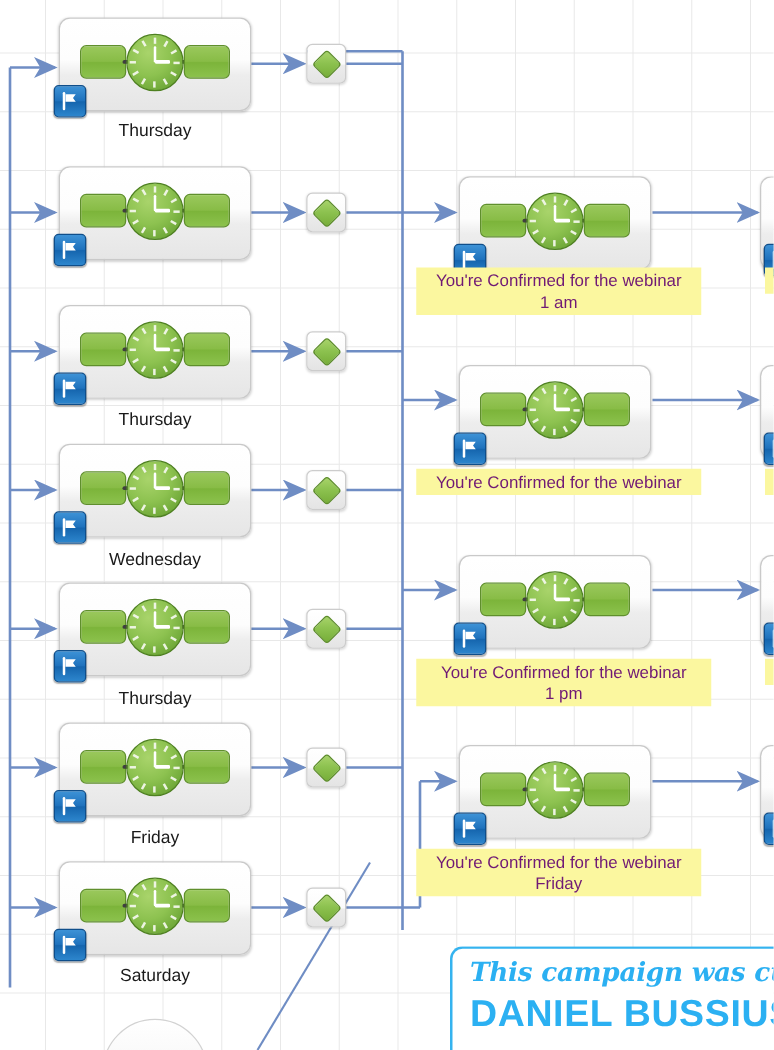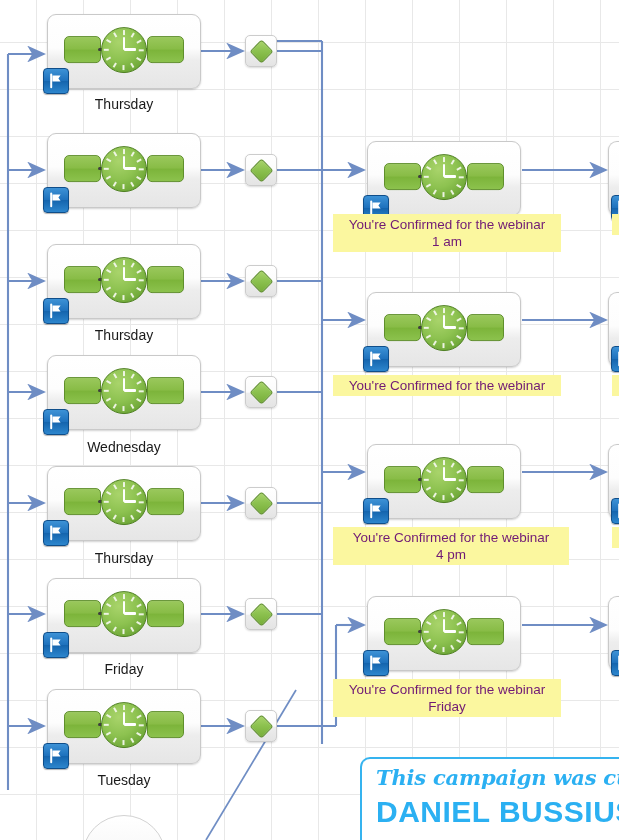--- a/index.html
+++ b/index.html
@@ -399,21 +399,21 @@
           <div class="hand m"></div>
       </div>
     </div>
     <div class="flag">
       <svg width="16" height="16" viewBox="0 0 16 16">
           <path d="M3.2,1.6 L3.2,14.2" stroke="#fff" stroke-width="2" fill="none" stroke-linecap="round"></path>
           <path d="M4.4,2.4 L12.6,2.4 L10.4,5.4 L12.6,8.4 L4.4,8.4 Z" fill="#ffffff"></path>
         </svg>
     </div>
   </div>
-  <div class="nodelabel" style="left:24px;top:772px;">Tuesday</div>
+  <div class="nodelabel" style="left:24px;top:772px;">Saturday</div>
 
   <div class="dia" style="left:245px;top:35px;">
       <i></i>
     </div>
   <div class="dia" style="left:245px;top:154px;">
       <i></i>
     </div>
   <div class="dia" style="left:245px;top:265px;">
       <i></i>
     </div>
@@ -524,21 +524,21 @@
     </div>
     <div class="flag">
       <svg width="16" height="16" viewBox="0 0 16 16">
           <path d="M3.2,1.6 L3.2,14.2" stroke="#fff" stroke-width="2" fill="none" stroke-linecap="round"></path>
           <path d="M4.4,2.4 L12.6,2.4 L10.4,5.4 L12.6,8.4 L4.4,8.4 Z" fill="#ffffff"></path>
         </svg>
     </div>
   </div>
   <div class="note" style="left:333px;top:527px;width:236px;">
     <div>You're Confirmed for the webinar</div>
-    <div>4 pm</div>
+    <div>1 pm</div>
   </div>
 
   <div class="node" style="left:367px;top:596px;">
     <div class="glyph">
       <div class="gbar l"></div>
         <div class="gwire l"></div>
         <div class="gwire r"></div>
         <div class="gbar r"></div>
       <div class="clockface">
         <div class="tick" style="transform:rotate(0deg)"></div>

